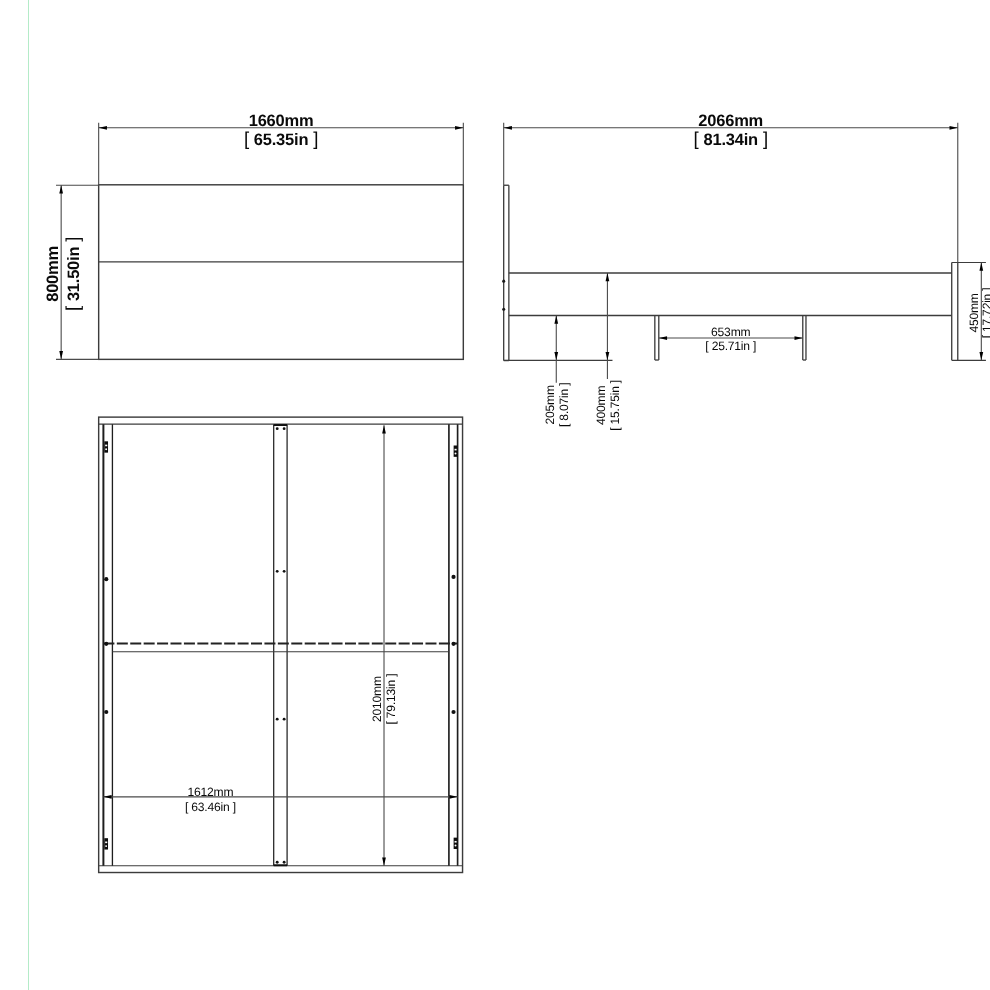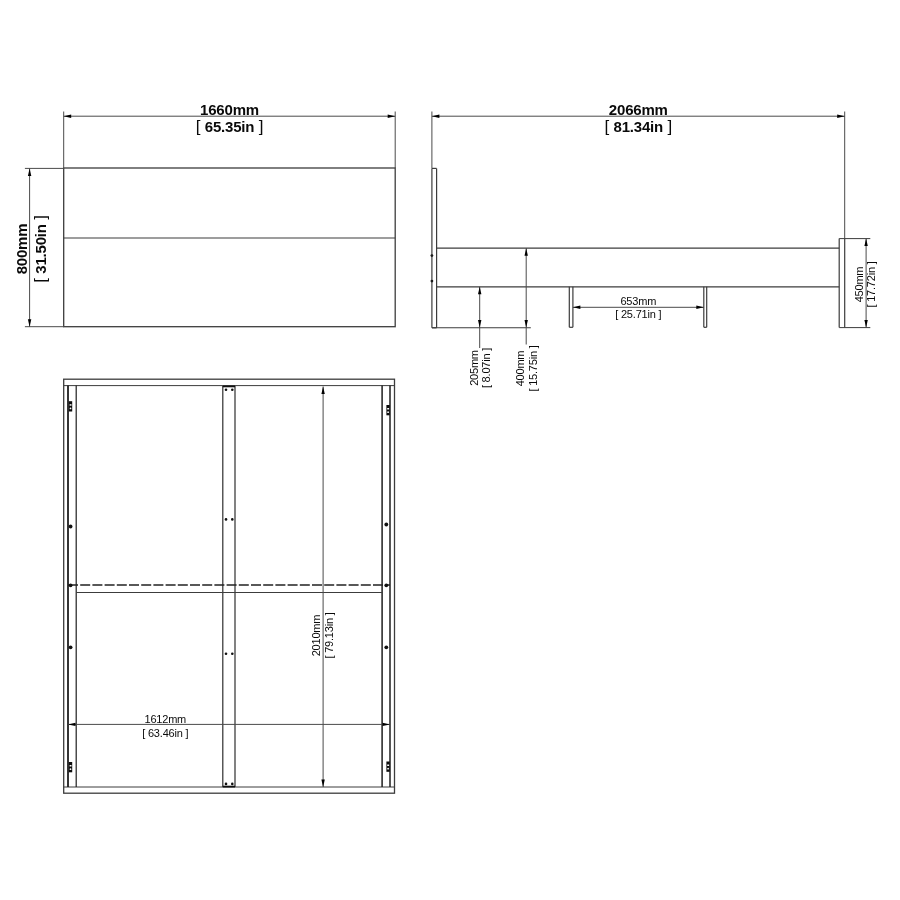--- a/index.html
+++ b/index.html
@@ -1,16 +1,16 @@
 <!DOCTYPE html>
 <html><head>
 <meta charset="utf-8">
 <style>
   html,body{margin:0;padding:0;background:#ffffff;}
-  .wrap{width:765px;height:900px;position:relative;background:#22c55e;}
+  .wrap{width:765px;height:900px;position:relative;background:#22c55e;margin-left:26px;}
   text{fill:#0a0a0a;}
   .db{font-family:"Liberation Sans",sans-serif;font-weight:bold;font-size:15px;letter-spacing:-0.2px;}
   .ds{font-family:"Liberation Sans",sans-serif;font-size:11px;letter-spacing:-0.2px;}
   .br{font-weight:normal;font-size:17px;}
 </style>
 </head>
 <body>
 <div class="wrap">
 <svg width="900" height="900" viewBox="0 0 900 900" xmlns="http://www.w3.org/2000/svg">
 <rect x="0" y="0" width="900" height="900" fill="#ffffff"></rect>

